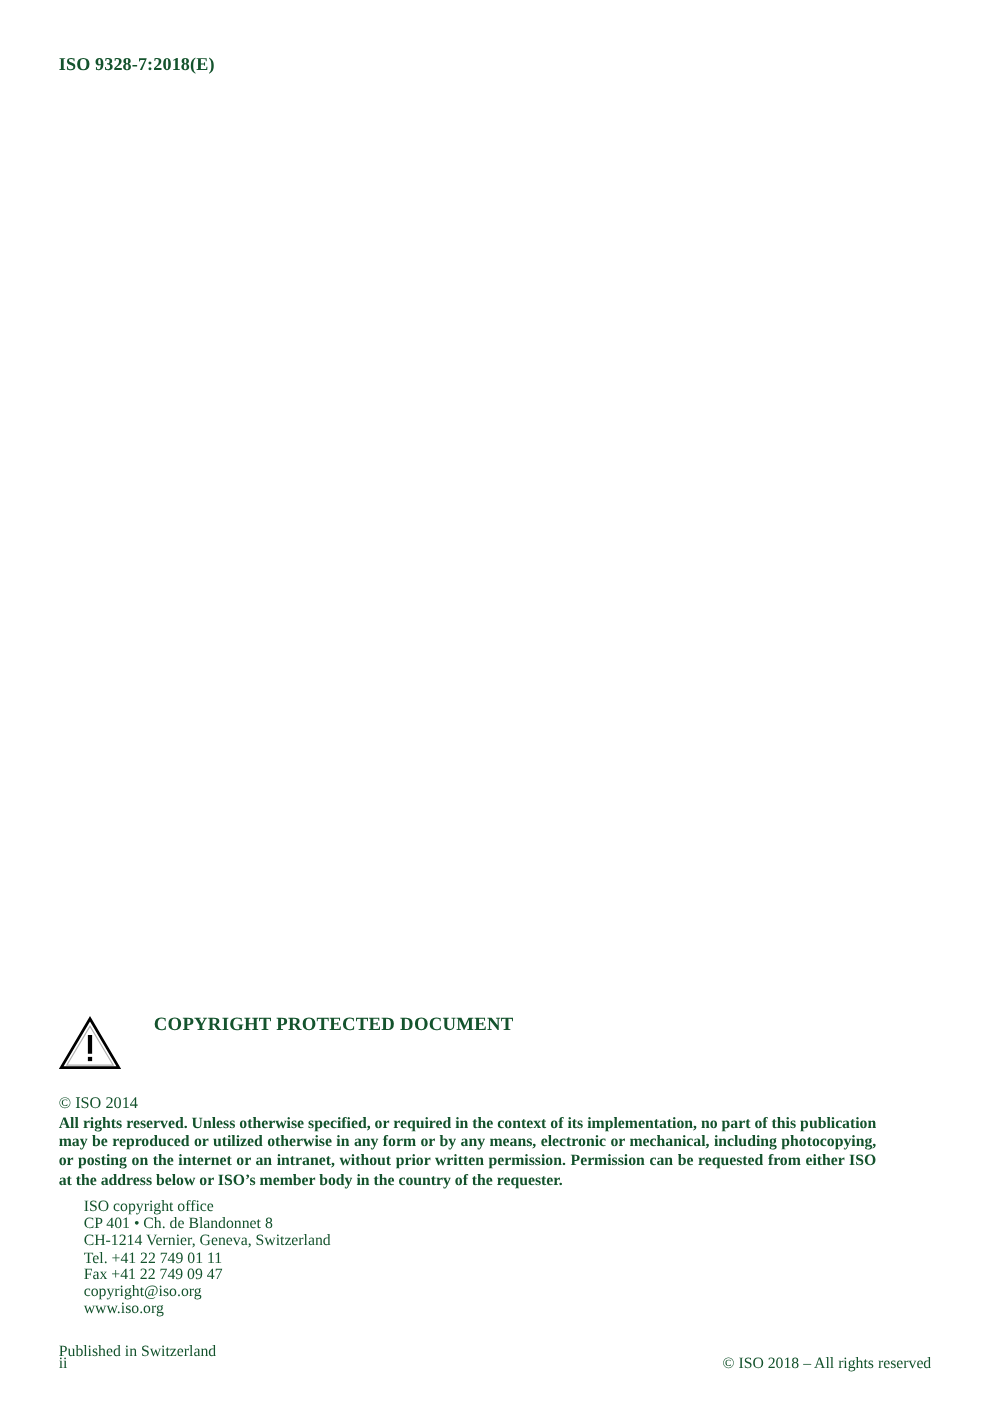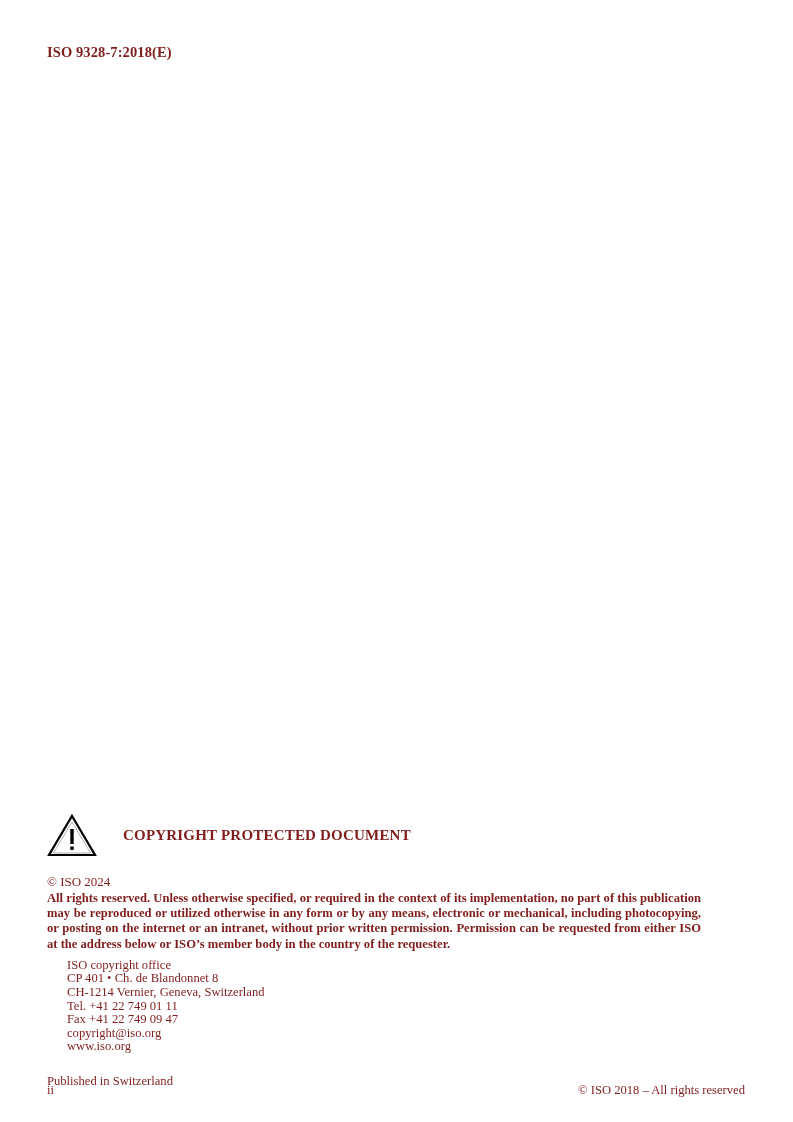--- a/index.html
+++ b/index.html
@@ -6,21 +6,21 @@
     margin: 0;
     padding: 0;
     background: #ffffff;
   }
   .page {
     position: relative;
     width: 793px;
     height: 1122px;
     background: #ffffff;
     font-family: "Liberation Serif", serif;
-    color: #7f1d1d;
+    color: #14532d;
     overflow: hidden;
   }
   .doc-header {
     position: absolute;
     top: 44px;
     left: 47px;
     font-family: "Liberation Serif", serif;
     font-weight: bold;
     font-size: 14.5px;
     letter-spacing: 0.1px;
@@ -28,21 +28,21 @@
 
   .copyright-block {
     position: absolute;
     left: 47px;
     top: 812px;
     width: 700px;
   }
 
   .cp-title-row {
     display: flex;
-    align-items: center;
+    align-items: flex-start;
     height: 46px;
   }
   .warning-icon {
     width: 50px;
     height: 44px;
     display: block;
   }
   .cp-title {
     font-family: "Liberation Serif", serif;
     font-weight: bold;
@@ -117,21 +117,21 @@
         <svg class="warning-icon" viewBox="0 0 50 44" xmlns="http://www.w3.org/2000/svg">
           <polygon points="25,3 48,42 2,42" fill="#ffffff" stroke="#000000" stroke-width="2.2" stroke-linejoin="miter"></polygon>
           <polygon points="25,9 43.5,40 6.5,40" fill="#ffffff" stroke="#b0b0b0" stroke-width="1"></polygon>
           <rect x="23.3" y="16" width="3.4" height="15" fill="#000000"></rect>
           <rect x="23.3" y="33.5" width="3.4" height="3.4" fill="#000000"></rect>
         </svg>
       </span>
       <span class="cp-title">COPYRIGHT PROTECTED DOCUMENT</span>
     </div>
 
-    <div class="cp-year">©  ISO 2024</div>
+    <div class="cp-year">©  ISO 2014</div>
 
     <div class="cp-paragraph">All rights reserved. Unless otherwise specified, or required in the context of its implementation, no part of this publication may be reproduced or utilized otherwise in any form or by any means, electronic or mechanical, including photocopying, or posting on the internet or an intranet, without prior written permission. Permission can be requested from either ISO at the address below or ISO’s member body in the country of the requester.</div>
 
     <div class="cp-address">
       <div>ISO copyright office</div>
       <div>CP 401 • Ch. de Blandonnet 8</div>
       <div>CH-1214 Vernier, Geneva, Switzerland</div>
       <div>Tel. +41 22 749 01 11</div>
       <div>Fax +41 22 749 09 47</div>
       <div>copyright@iso.org</div>

